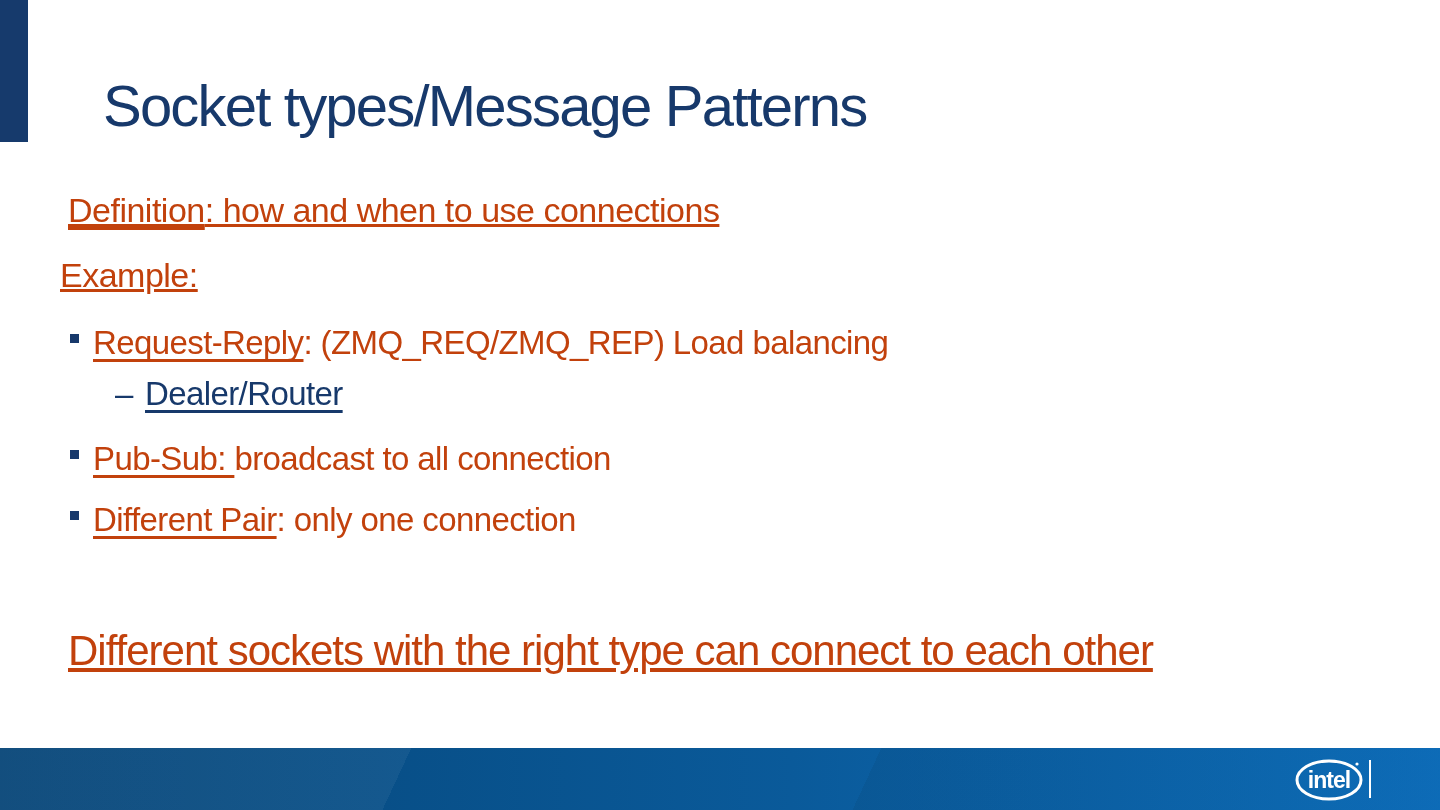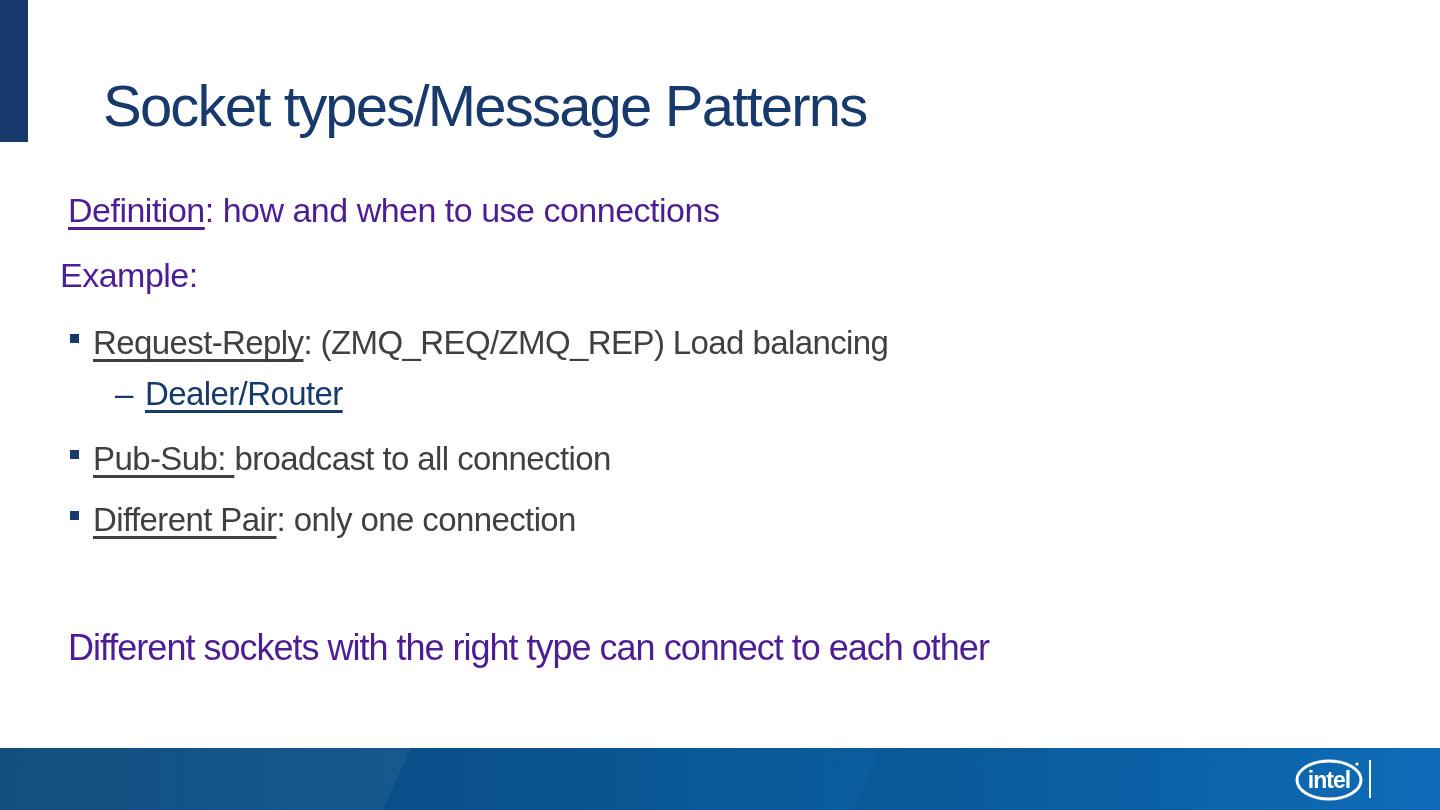--- a/index.html
+++ b/index.html
@@ -5,26 +5,26 @@
   html,body{margin:0;padding:0;background:#ffffff;}
   body{font-family:"Liberation Sans",sans-serif;}
   .slide{position:relative;width:1440px;height:810px;background:#ffffff;overflow:hidden;}
 
   .corner-bar{position:absolute;left:0;top:0;width:28px;height:142px;background:#163A6C;}
 
   .title{position:absolute;left:88px;top:62px;margin:15px;font-size:58px;font-weight:400;
          letter-spacing:-1.8px;color:#17396B;line-height:1;white-space:nowrap;}
 
   .line{position:absolute;line-height:1;white-space:nowrap;}
-  .blue{color:#4c1d95;}
+  .blue{color:#c2410c;text-decoration:underline;}
   .def{left:68px;top:193px;font-size:34px;letter-spacing:-0.5px;}
   .ex{left:60px;top:258px;font-size:34px;letter-spacing:-0.5px;}
-  .closing{left:68px;top:630px;font-size:36px;letter-spacing:-1px;}
+  .closing{left:68px;top:630px;font-size:42px;letter-spacing:-1px;}
 
-  .bullet{position:absolute;left:93px;font-size:33px;letter-spacing:-0.6px;color:#404040;
+  .bullet{position:absolute;left:93px;font-size:33px;letter-spacing:-0.6px;color:#c2410c;
           line-height:1;white-space:nowrap;}
   .bullet .sq{position:absolute;left:-23px;top:8px;width:9px;height:9px;background:#17396B;}
   .b1{top:326px;}
   .b2{top:442px;}
   .b3{top:503px;}
   .sub{position:absolute;left:108px;top:377px;font-size:33px;letter-spacing:-0.6px;
        color:#17396B;line-height:1;white-space:nowrap;margin-left:7px;}
   .sub .dash{display:inline-block;width:30px;}
 
   .u{text-decoration:underline;text-decoration-thickness:2.5px;text-underline-offset:5px;

